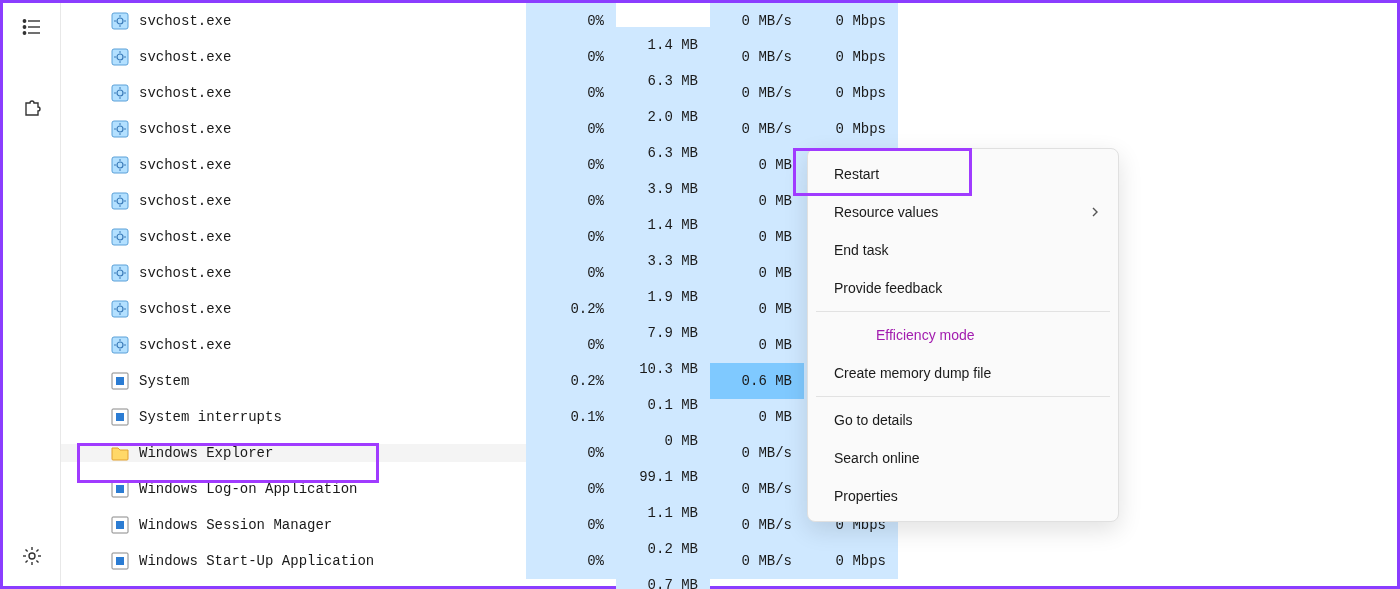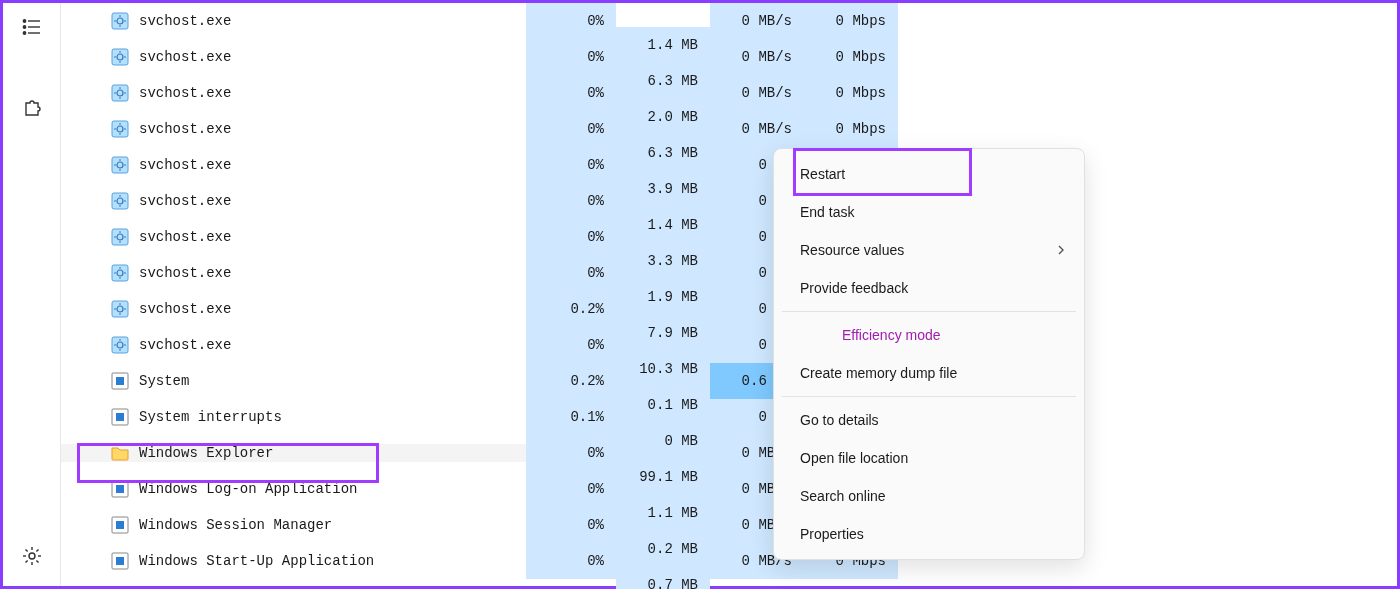--- a/index.html
+++ b/index.html
@@ -17,21 +17,21 @@
   .col-net  { width: 94px;  text-align: right; padding-right: 12px; background: #cfe8ff; height: 100%; display:flex; align-items:center; justify-content:flex-end;}
   .disk-hot { background: #7fc9ff !important; }
   .row.selected .col-name { background: #f4f4f4; }
   .highlight-box { border: 3px solid #a03bff; position: absolute; pointer-events: none; }
   .hl-row { left: 74px; top: 440px; width: 302px; height: 40px; }
   .hl-menu { left: 790px; top: 145px; width: 179px; height: 48px; }
   .icon-svc { width: 18px; height: 18px; flex-shrink:0; }
   .icon-sys { width: 18px; height: 18px; flex-shrink:0; }
   .icon-folder { width: 18px; height: 18px; flex-shrink:0; }
   
-  .ctx-menu { position: absolute; left: 770px; top: 145px; width: 312px; background: #fafafa; border: 1px solid #e0e0e0; border-radius: 8px; box-shadow: 0 8px 24px rgba(0,0,0,0.12); padding: 6px 0; }
+  .ctx-menu { position: absolute; left: 804px; top: 145px; width: 312px; background: #fafafa; border: 1px solid #e0e0e0; border-radius: 8px; box-shadow: 0 8px 24px rgba(0,0,0,0.12); padding: 6px 0; }
   .ctx-item { height: 38px; display: flex; align-items: center; padding: 0 26px; color: #1a1a1a; position:relative; }
   .ctx-item.disabled { color: #a21caf; margin-left: 42px; }
   .ctx-sep { height: 1px; background: #e2e2e2; margin: 4px 8px; }
   .ctx-chevron { position:absolute; right:18px; }
   svg { display:block; }
 </style>
 </head>
 <body>
 
 <div class="frame">
@@ -373,48 +373,45 @@
         <div class="col-disk">0 MB/s</div>
         <div class="col-net">0 Mbps</div>
       </div>
     </div>
 
   <div class="ctx-menu" id="ctx">
       <div class="ctx-item">
         <span>Restart</span>
       </div>
       <div class="ctx-item">
-        <span>End task</span>
-      </div>
-      <div class="ctx-item">
         <span>Resource values</span>
         <span class="ctx-chevron">
           <svg width="10" height="10" viewBox="0 0 10 10">
             <path d="M3 1l4 4-4 4" fill="none" stroke="#555" stroke-width="1.4"></path>
           </svg>
         </span>
       </div>
       <div class="ctx-item">
+        <span>End task</span>
+      </div>
+      <div class="ctx-item">
         <span>Provide feedback</span>
       </div>
       <div class="ctx-sep"></div>
       <div class="ctx-item disabled">
         <span>Efficiency mode</span>
       </div>
       <div class="ctx-item">
         <span>Create memory dump file</span>
       </div>
       <div class="ctx-sep"></div>
       <div class="ctx-item">
         <span>Go to details</span>
       </div>
       <div class="ctx-item">
-        <span>Open file location</span>
-      </div>
-      <div class="ctx-item">
         <span>Search online</span>
       </div>
       <div class="ctx-item">
         <span>Properties</span>
       </div>
     </div>
 
   <div class="highlight-box hl-row"></div>
   <div class="highlight-box hl-menu"></div>
 

